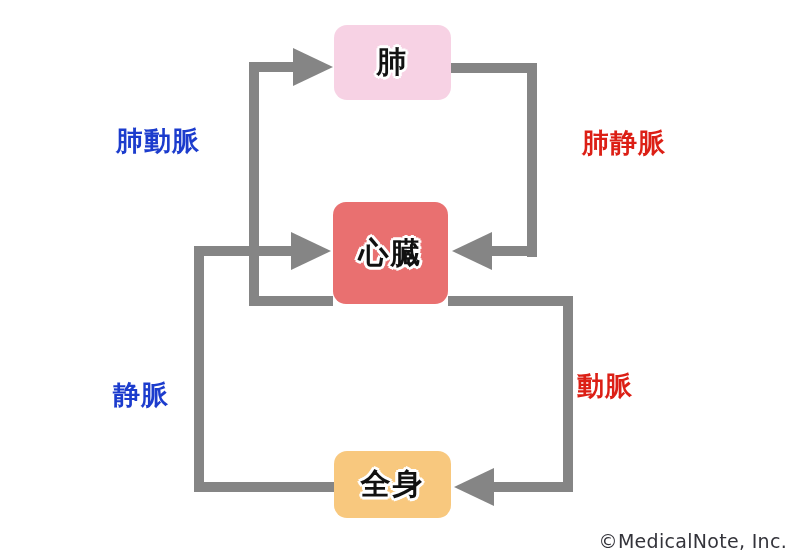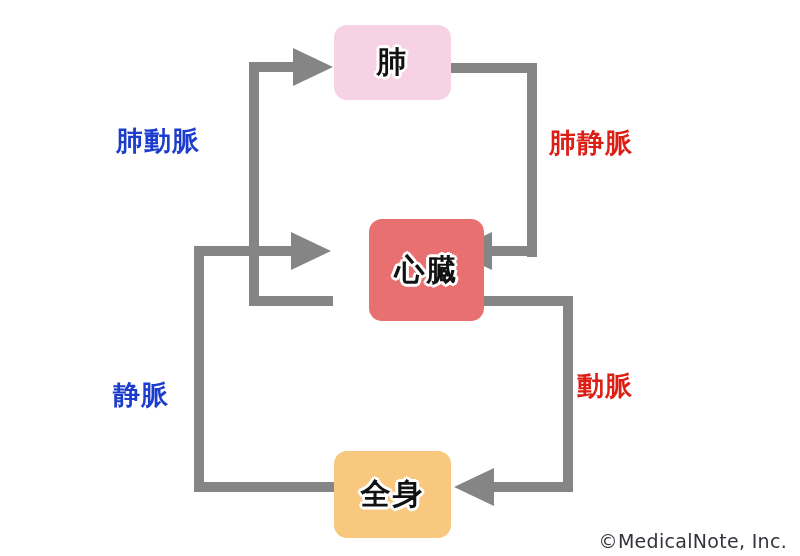--- a/index.html
+++ b/index.html
@@ -45,35 +45,35 @@
     z-index: 2;
     font-size: 30px;
     font-weight: bold;
     color: #111111;
     letter-spacing: 2px;
     text-shadow:
       -2px -2px 0 #fff, 2px -2px 0 #fff, -2px 2px 0 #fff, 2px 2px 0 #fff,
       -3px 0 0 #fff, 3px 0 0 #fff, 0 -3px 0 #fff, 0 3px 0 #fff;
   }
   .node.lung  { left: 334px; top: 25px;  width: 117px; height: 75px;  background: #f7d2e4; }
-  .node.heart { left: 333px; top: 219px; width: 115px; height: 102px; background: #e97070; margin-left: 36px; }
-  .node.body  { left: 334px; top: 451px; width: 117px; height: 87px;  background: #f8c87e; }
+  .node.heart { left: 333px; top: 202px; width: 115px; height: 102px; background: #e97070; }
+  .node.body  { left: 334px; top: 451px; width: 117px; height: 67px;  background: #f8c87e; }
   
   .edge-label {
     position: absolute;
     z-index: 3;
     font-size: 27px;
     font-weight: 600;
     letter-spacing: 1px;
     white-space: nowrap;
   }
   .edge-label.blue { color: #1c3ccd; }
   .edge-label.red  { color: #dc1f15; }
   .lbl-pulmonary-artery { left: 116px; top: 123px; }
-  .lbl-pulmonary-vein   { left: 549px; top: 125px; }
+  .lbl-pulmonary-vein   { left: 582px; top: 125px; }
   .lbl-vein             { left: 113px; top: 377px; }
   .lbl-artery           { left: 577px; top: 368px; }
   
   .copyright {
     position: absolute;
     right: 13px;
     top: 530px;
     font-size: 19px;
     color: #33333a;
     letter-spacing: 0.3px;

